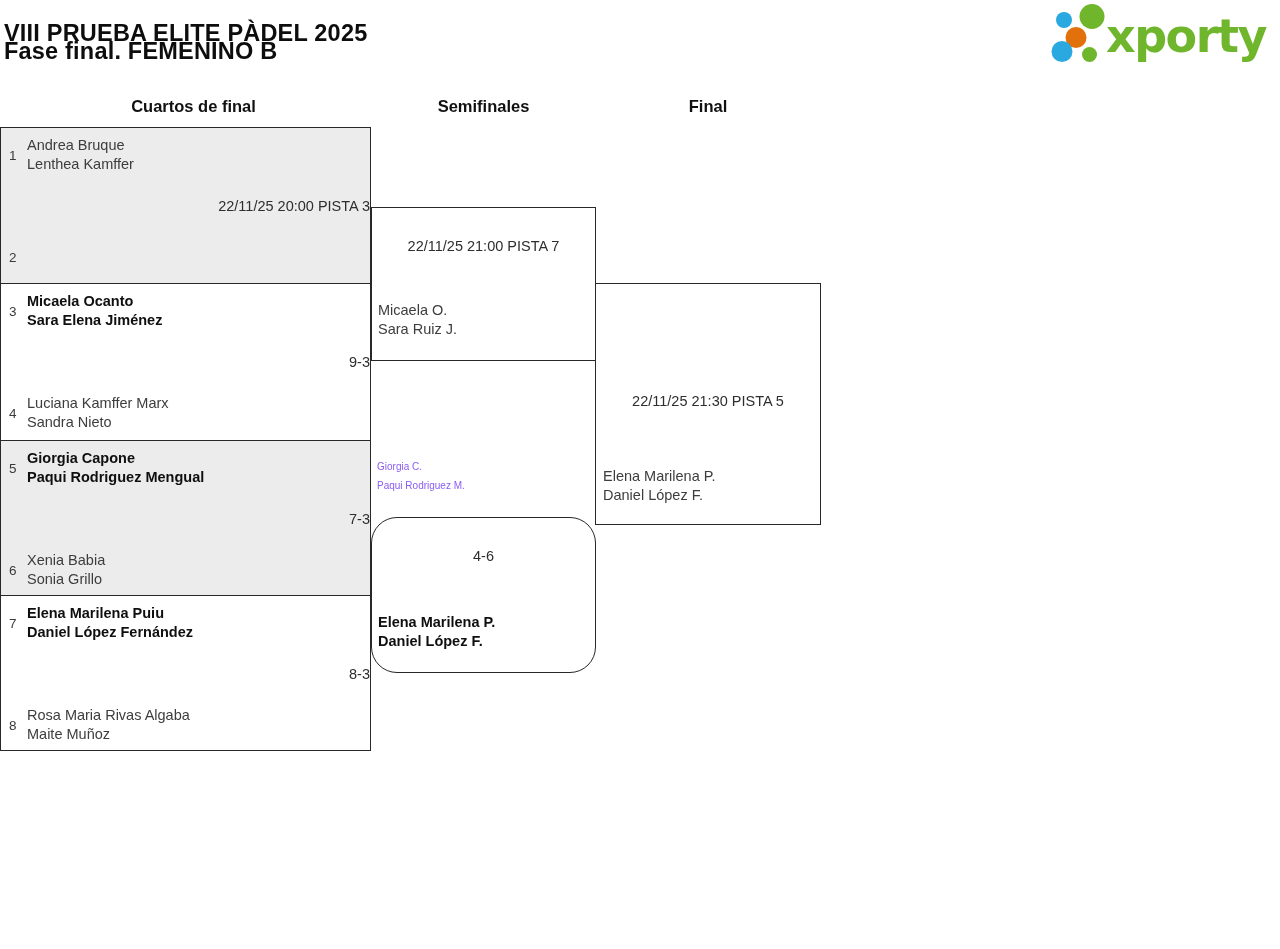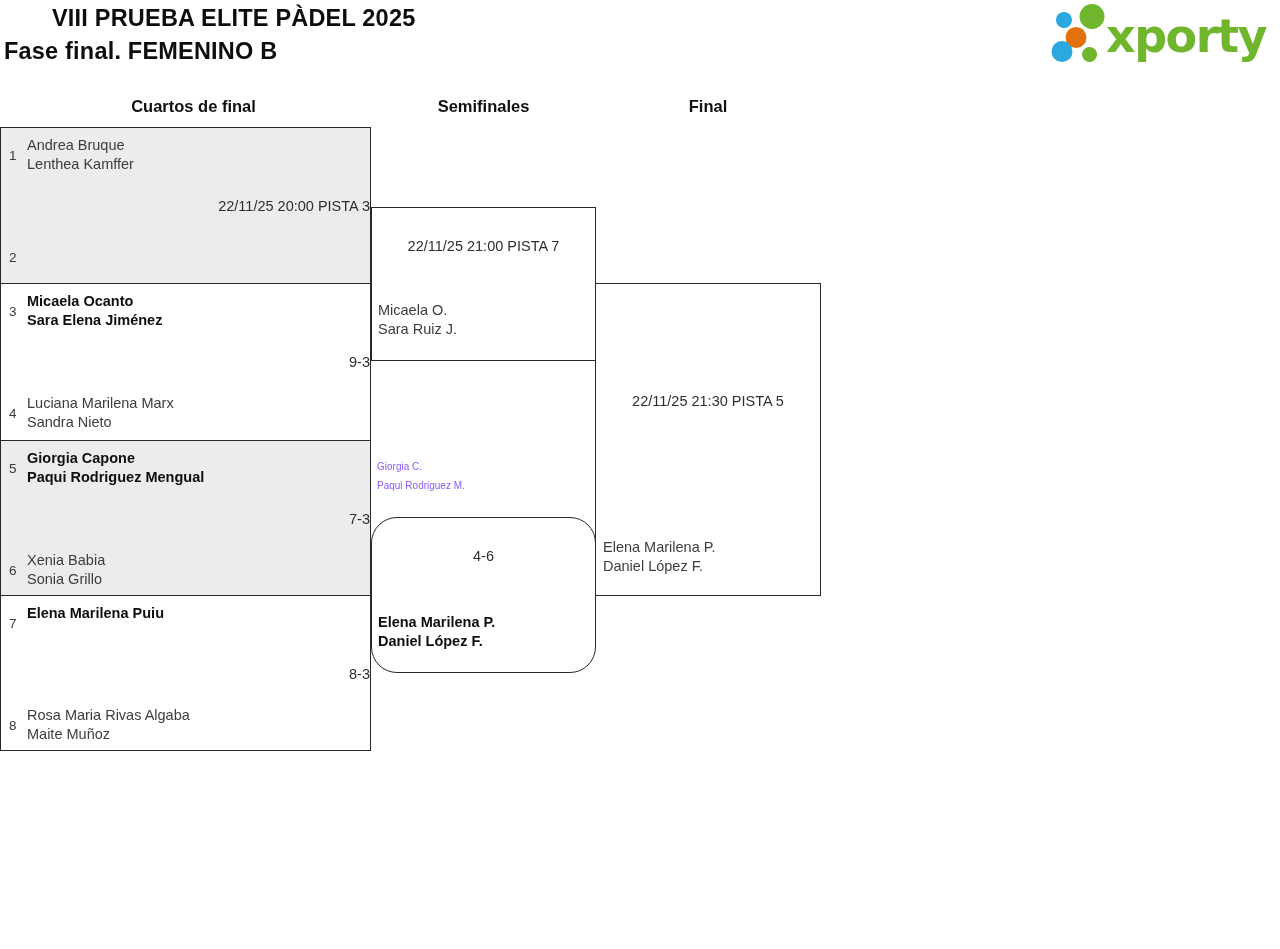--- a/index.html
+++ b/index.html
@@ -1,21 +1,21 @@
 <!DOCTYPE html>
 <html><head>
 <meta charset="utf-8">
 <style>
   html,body{margin:0;padding:0;background:#fff;}
   body{font-family:"Liberation Sans","DejaVu Sans",sans-serif;}
   .page{position:relative;width:1280px;height:949px;background:#fff;overflow:hidden;}
 
   
   .title-line{position:absolute;left:4px;font-size:23.5px;line-height:26px;font-weight:700;color:#0d0d0d;letter-spacing:.2px;white-space:nowrap;}
-  .title-1{top:5px;margin-left:48px;}
+  .title-1{top:20px;}
   .title-2{top:38px;}
 
   
   .logo{position:absolute;left:1048px;top:2px;width:228px;height:72px;cursor:pointer;}
   .logo-dots{position:absolute;left:0;top:0;}
   .logo-text{position:absolute;left:58px;top:7px;font-size:46px;font-weight:700;letter-spacing:-1.5px;color:#6fb62c;font-family:"DejaVu Sans",sans-serif;}
 
   
   .col-head{position:absolute;top:97px;text-align:center;font-size:16.5px;font-weight:700;color:#101010;}
   .ch-q{left:0;width:371px;padding-left:8px;}
@@ -43,21 +43,21 @@
   .sf1{top:207px;height:154px;}
   .sf2{top:517px;height:156px;border-radius:26px;}
   .sf-center{position:absolute;top:30px;left:0;right:0;text-align:center;font-size:14.5px;color:#2e2e2e;}
   .sf-team{position:absolute;left:6px;bottom:22px;font-size:14.5px;line-height:18.5px;color:#3d3d3d;}
   .sf-team.bold{font-weight:700;color:#0f0f0f;}
 
   
   .float-team{position:absolute;left:377px;top:458px;font-size:10px;line-height:18.5px;color:#8b5cf6;}
 
   
-  .finalbox{position:absolute;left:595px;top:283px;width:226px;height:313px;box-sizing:border-box;border:1px solid #282828;background:#fff;padding-left:32px;}
+  .finalbox{position:absolute;left:595px;top:283px;width:226px;height:242px;box-sizing:border-box;border:1px solid #282828;background:#fff;padding-left:32px;}
   .final-center{position:absolute;top:109px;left:0;right:0;text-align:center;font-size:14.5px;color:#2e2e2e;}
   .final-team{position:absolute;left:7px;bottom:20px;font-size:14.5px;line-height:18.5px;color:#3d3d3d;}
 </style>
 </head>
 <body>
 
 <div class="page">
 
   <div class="title-line title-1">VIII PRUEBA ELITE PÀDEL 2025</div>
   <div class="title-line title-2">Fase final. FEMENINO B</div>
@@ -100,21 +100,21 @@
       <span class="seed">3</span>
       <div class="names bold">
         <div>Micaela Ocanto</div>
         <div>Sara Elena Jiménez</div>
       </div>
     </div>
     <div class="center-label">9-3</div>
     <div class="slot slot-bottom">
       <span class="seed">4</span>
       <div class="names">
-        <div>Luciana Marilena Marx</div>
+        <div>Luciana Kamffer Marx</div>
         <div>Sandra Nieto</div>
       </div>
     </div>
   </div>
 
   <div class="qbox q3 shaded">
     <div class="slot slot-top">
       <span class="seed">5</span>
       <div class="names bold">
         <div>Giorgia Capone</div>
@@ -129,20 +129,21 @@
         <div>Sonia Grillo</div>
       </div>
     </div>
   </div>
 
   <div class="qbox q4">
     <div class="slot slot-top">
       <span class="seed">7</span>
       <div class="names bold">
         <div>Elena Marilena Puiu</div>
+        <div>Daniel López Fernández</div>
       </div>
     </div>
     <div class="center-label">8-3</div>
     <div class="slot slot-bottom">
       <span class="seed">8</span>
       <div class="names">
         <div>Rosa Maria Rivas Algaba</div>
         <div>Maite Muñoz</div>
       </div>
     </div>

